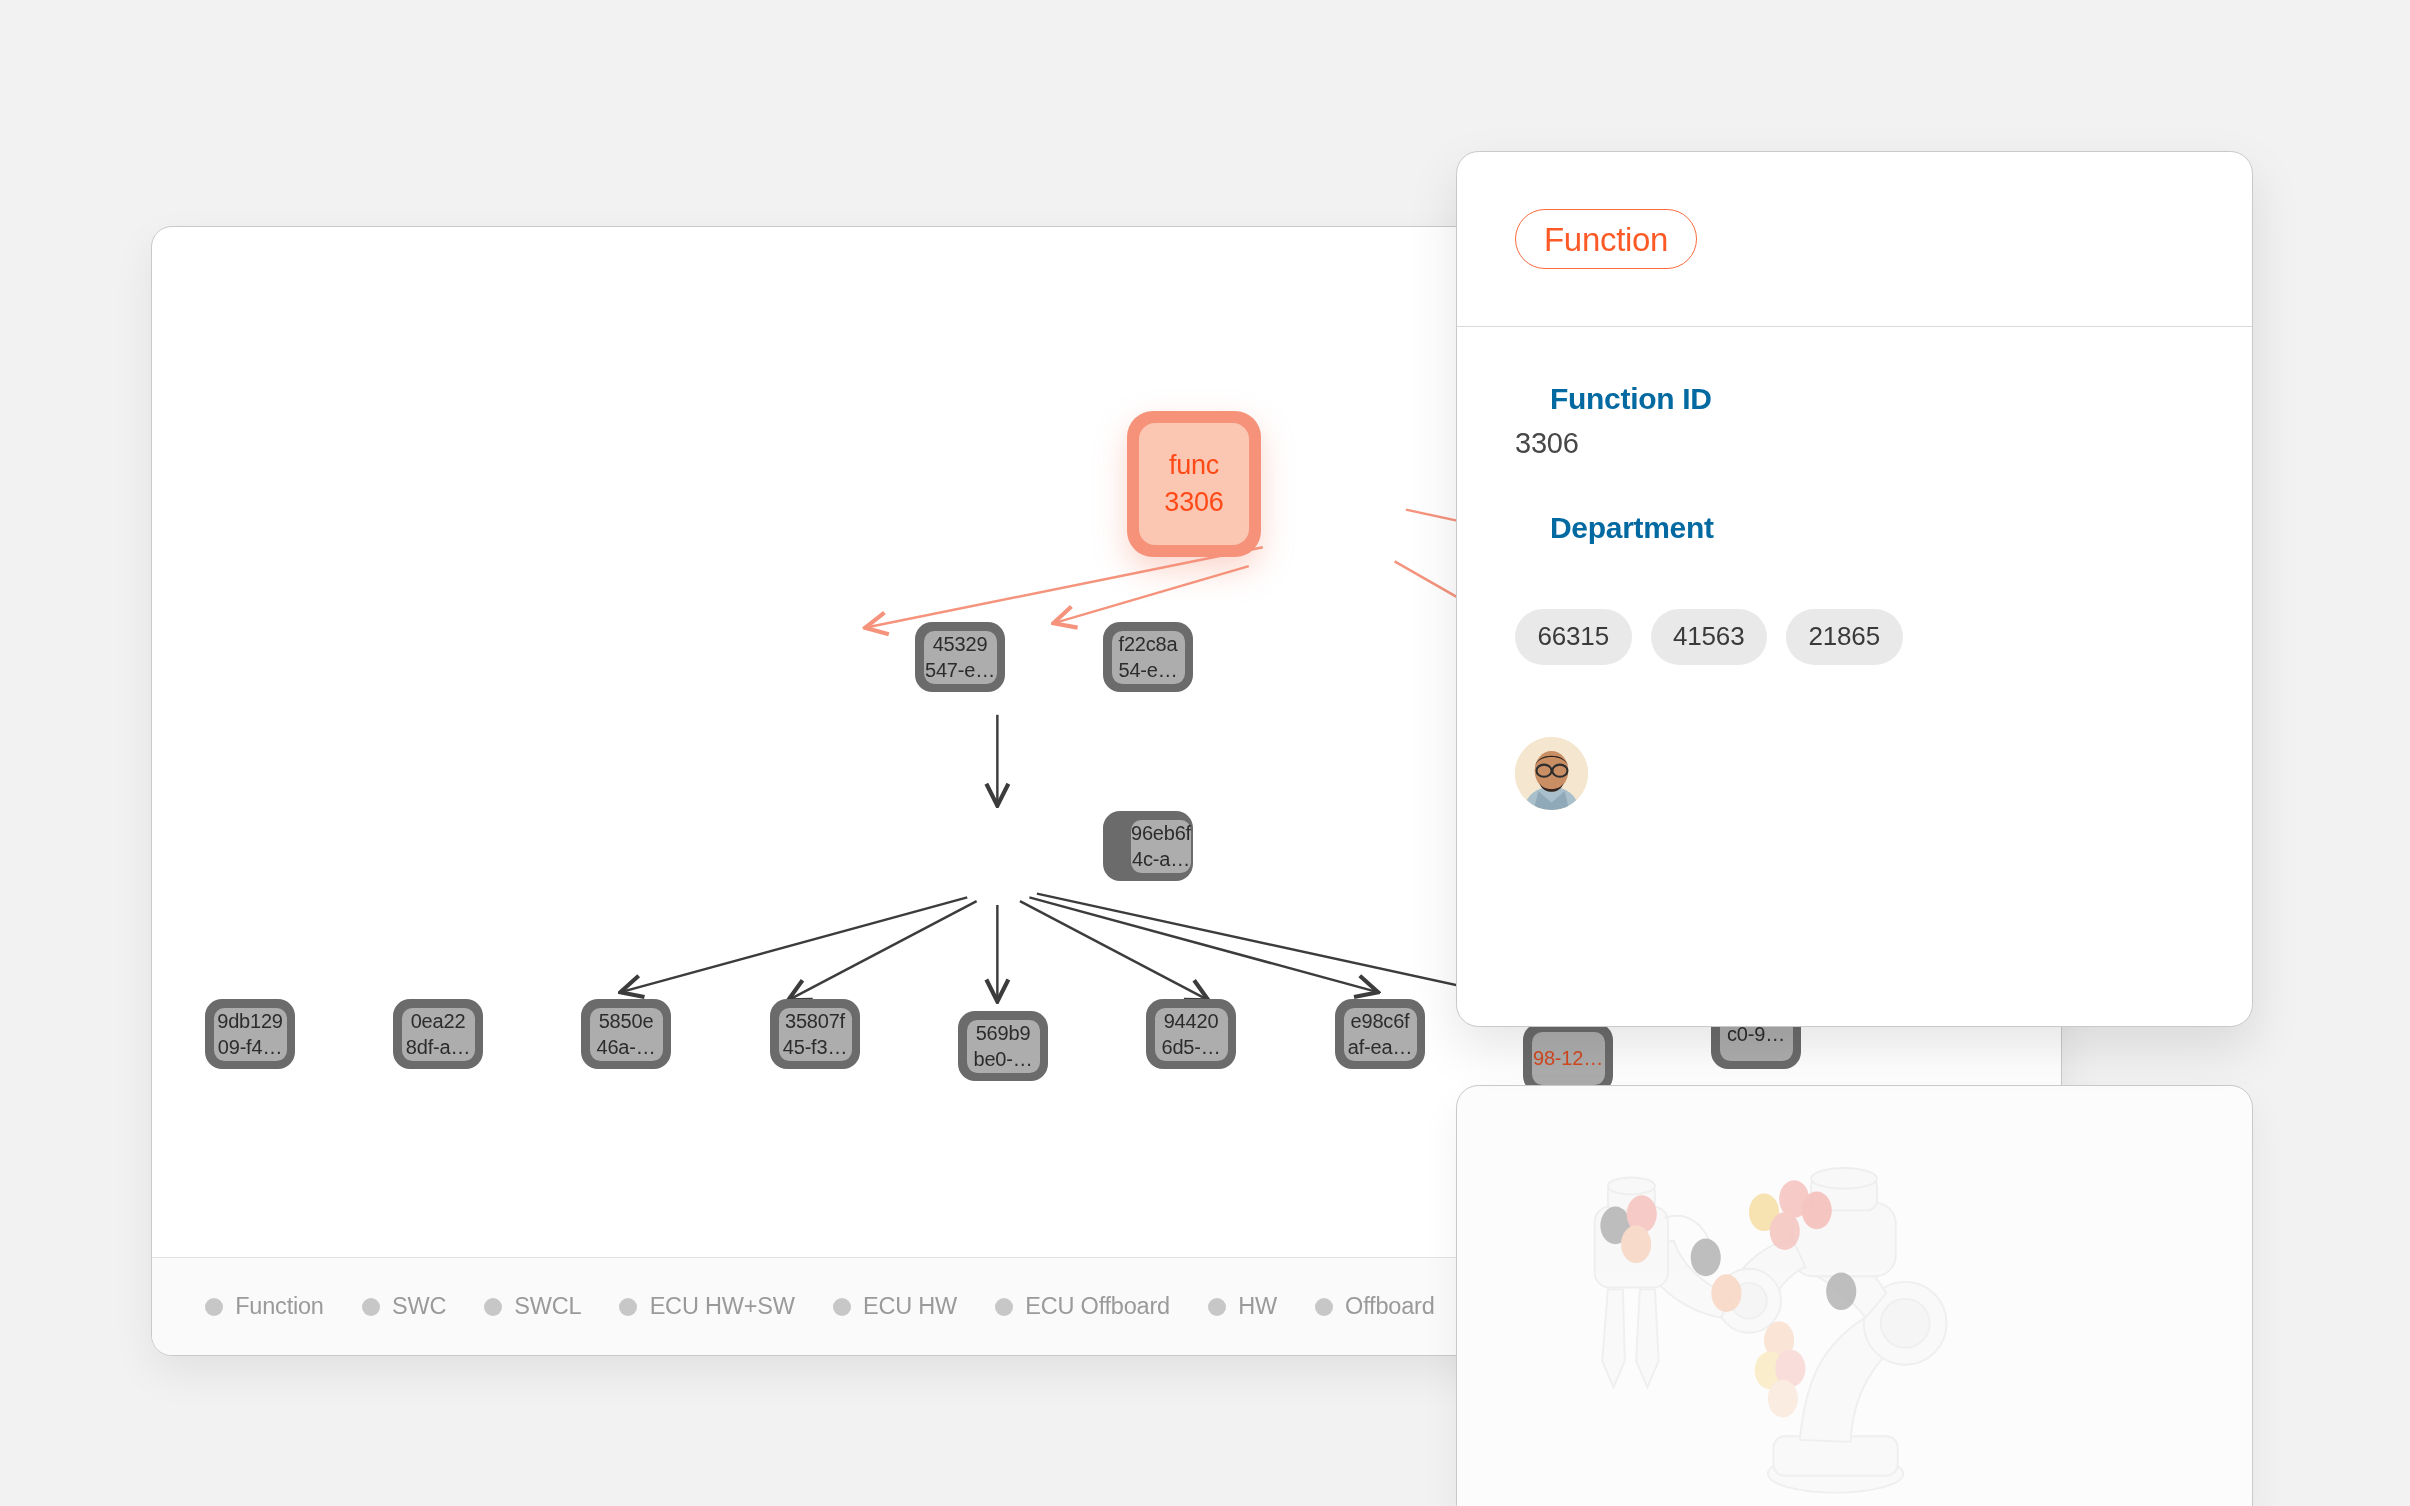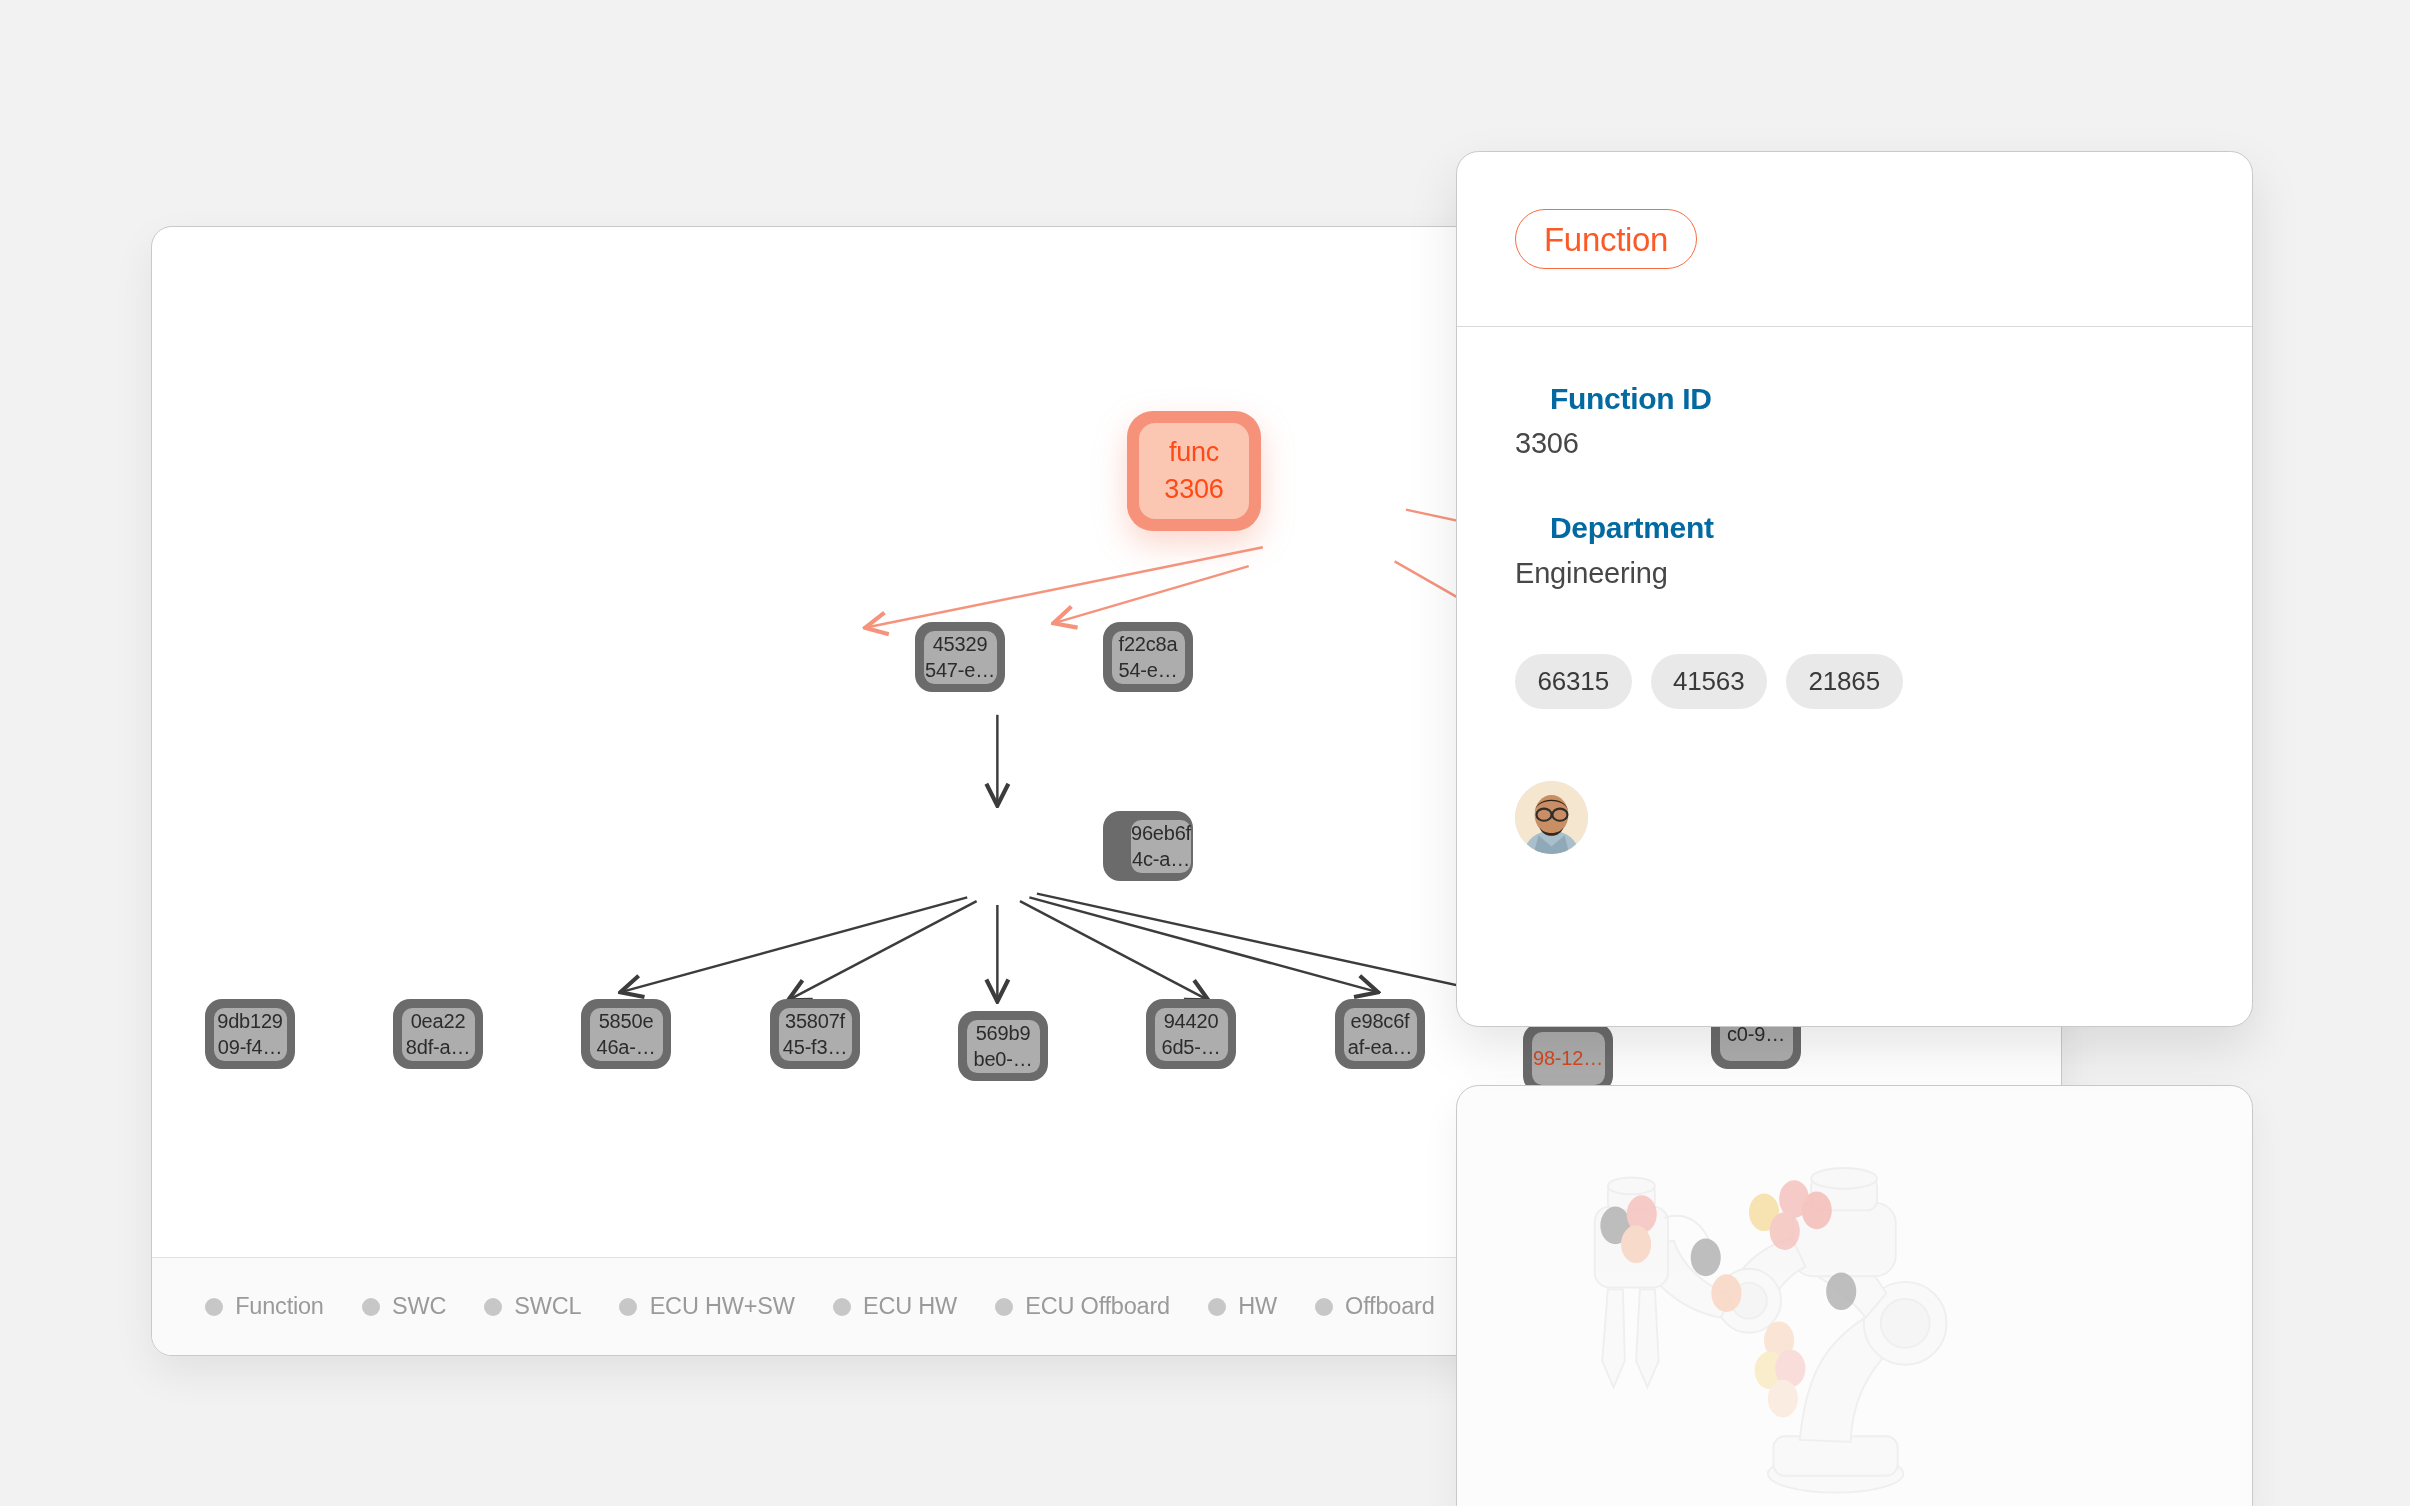--- a/index.html
+++ b/index.html
@@ -38,21 +38,21 @@
     background: #adadad;
     border-radius: 10.4px;
     display: flex; flex-direction: column;
     align-items: center; justify-content: center;
     font-size: 20px; line-height: 1.32;
     color: #2c2c2c;
     letter-spacing: -0.2px;
     white-space: nowrap;
   }
   .node.root {
-    width: 134px; height: 120px;
+    width: 134px; height: 146px;
     background: #f59279;
     border-radius: 26px;
     padding: 12.2px;
     box-shadow: 0 13px 32px rgba(245,146,121,0.38);
     z-index: 6;
   }
   .node.root .node-inner {
     background: #fbc6b2;
     border-radius: 16px;
     color: #ff4a17;
@@ -366,21 +366,20 @@
     </div>
     <div class="panel-body">
 
       <div class="field-block">
         <div class="field-label">Function ID</div>
         <div class="field-value">3306</div>
       </div>
 
       <div class="field-block">
         <div class="field-label">Department</div>
-        <div class="field-value">Engineering</div>
       </div>
 
       <div class="chip-row">
         <span class="chip">66315</span>
         <span class="chip">41563</span>
         <span class="chip">21865</span>
       </div>
 
       <div class="person-row">
         <div class="avatar">

